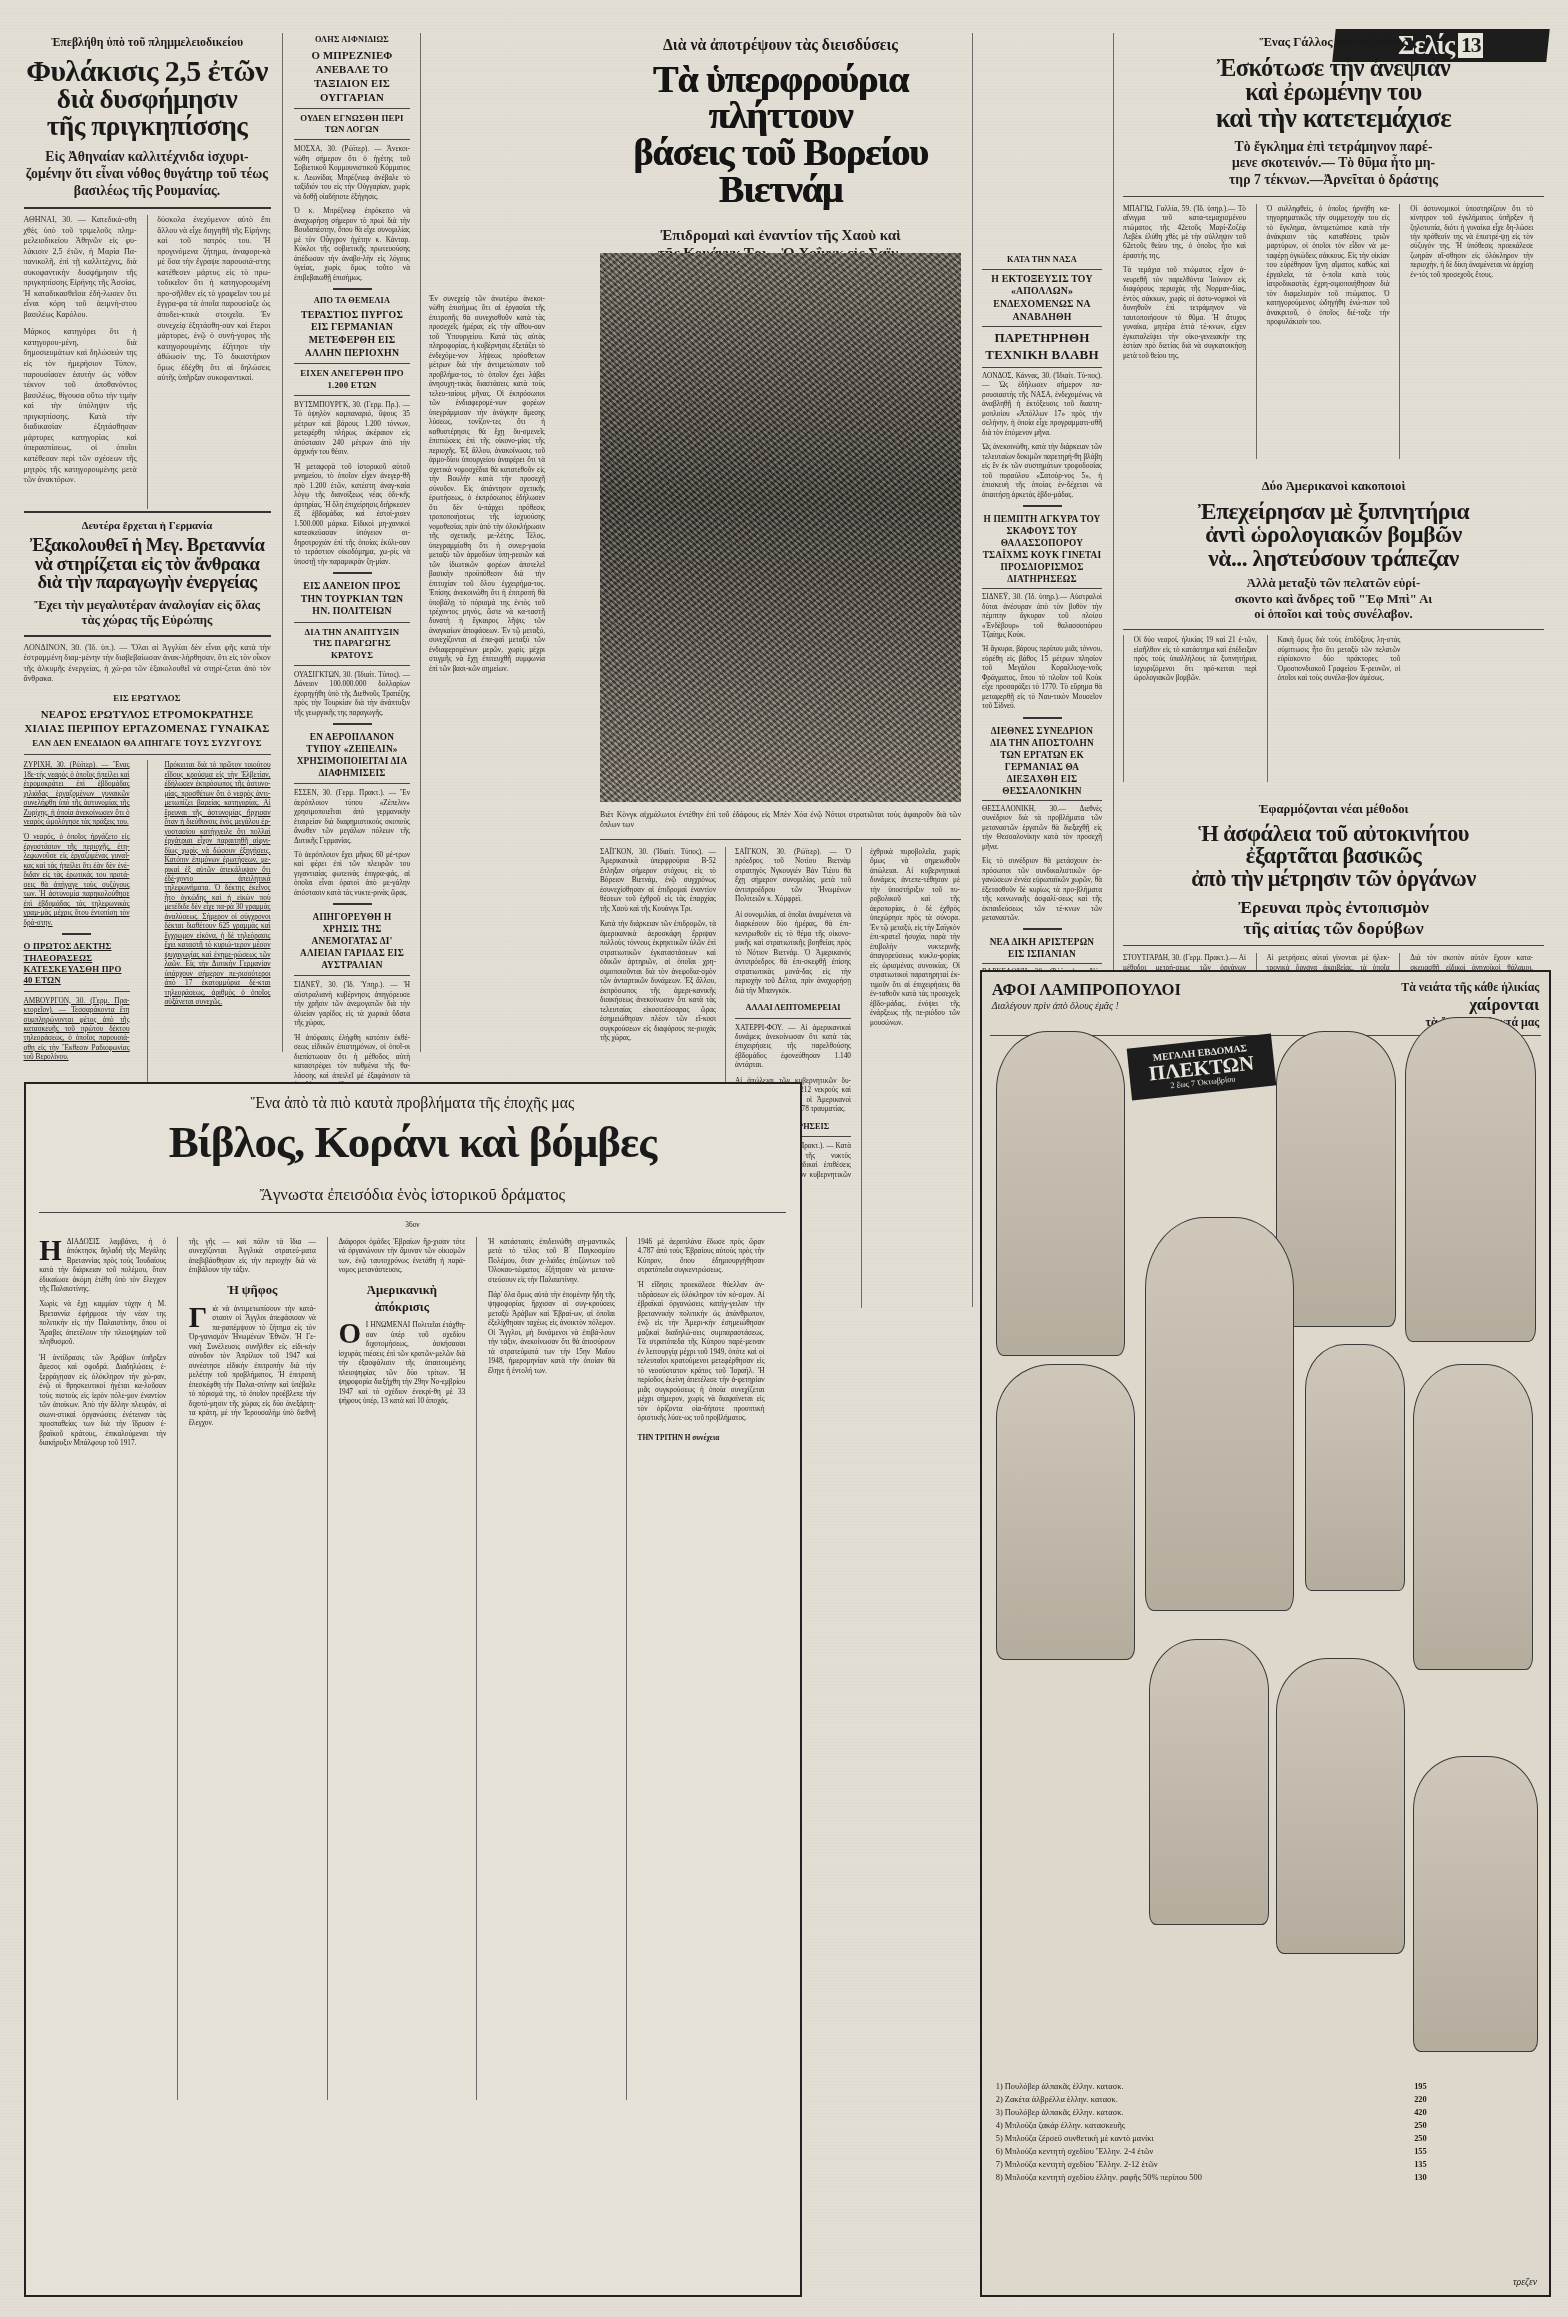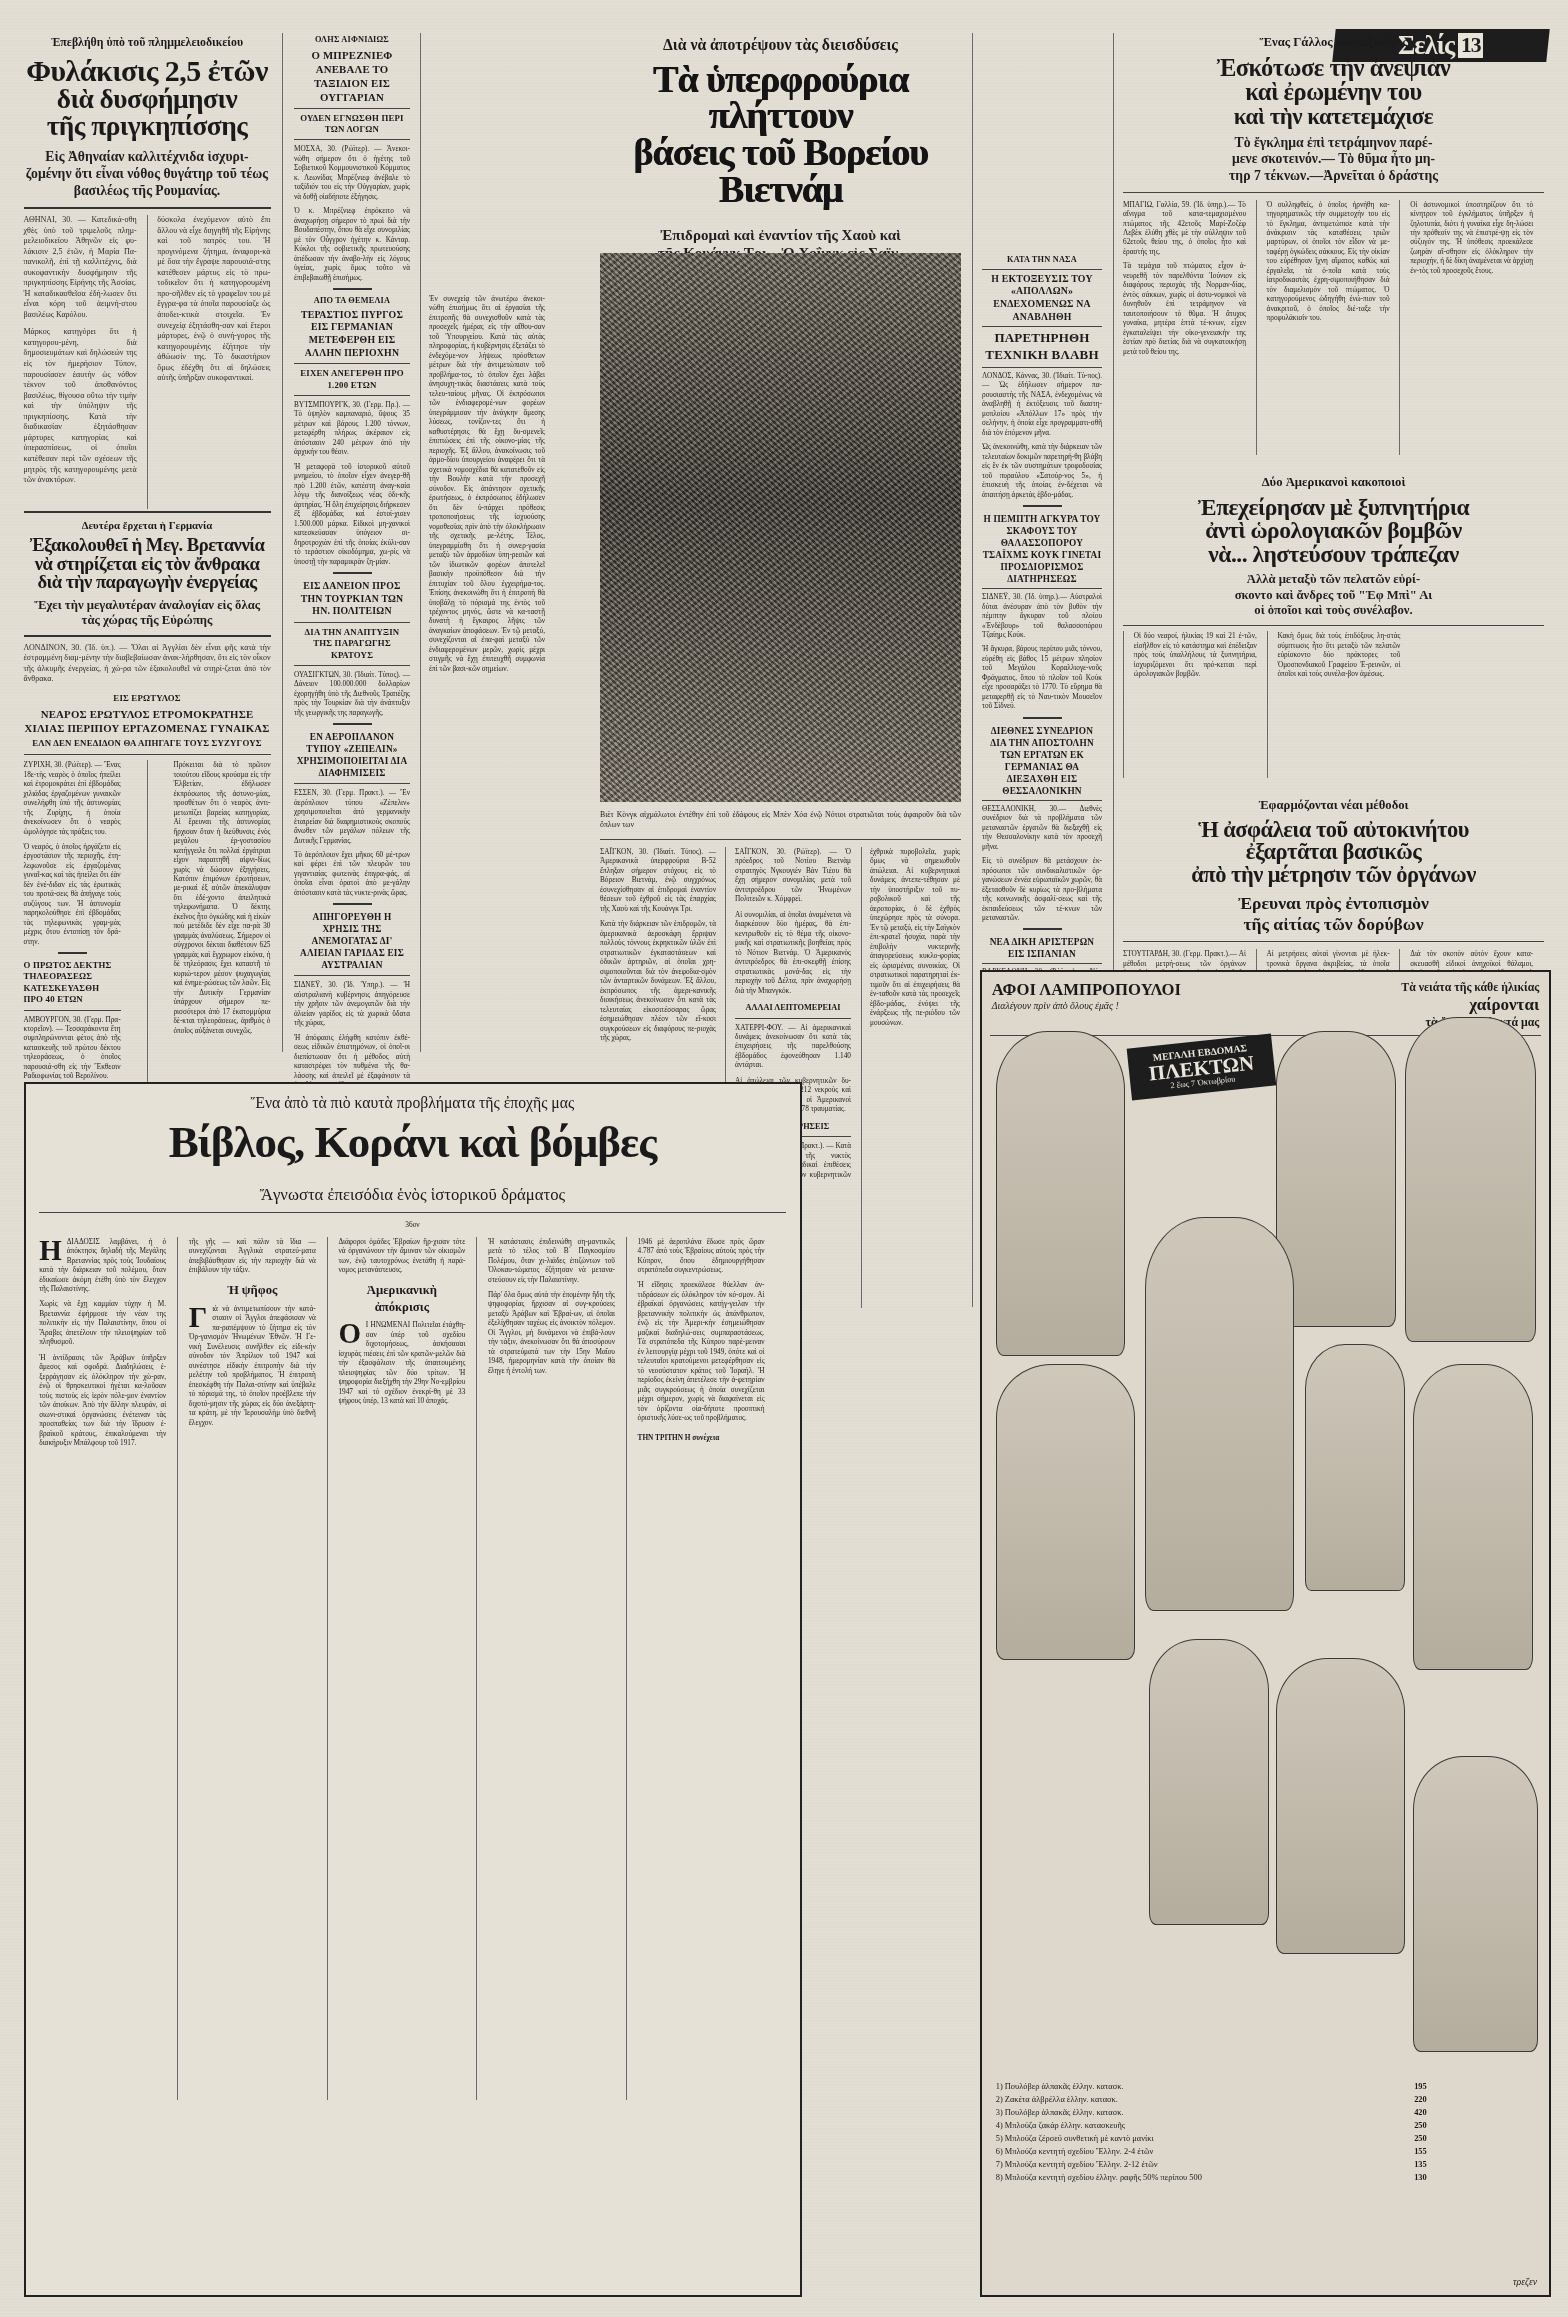--- a/index.html
+++ b/index.html
@@ -168,21 +168,21 @@
     <div class="sep-wide" style="margin-top:5.9px;"></div>
     <div class="body-txt" style="margin-top:2.9px;">ΛΟΝΔΙΝΟΝ, 30. (Ἰδ. ὑπ.). — Ὅλαι αἱ Ἀγγλίαι δὲν εἶναι φῆς κατὰ τὴν ἐστραμμένη διαμ-μένην τὴν διαβεβαίωσαν ἀνακ-λήρθησαν, ὅτι εἰς τὸν οἶκον τῆς ἀλκυμῆς ἐνεργείας, ἡ χώ-ρα τῶν ἐξακολουθεῖ νὰ στηρί-ζεται ἀπὸ τὸν ἄνθρακα.</div>
 
     <div style="margin-top:7.8px;">
       <div class="smallcaps" style="font-size:8.8px;">ΕΙΣ ΕΡΩΤΥΛΟΣ</div>
       <div class="smallcaps" style="font-size:10.8px;margin-top:2.9px;">ΝΕΑΡΟΣ ΕΡΩΤΥΛΟΣ ΕΤΡΟΜΟΚΡΑΤΗΣΕ ΧΙΛΙΑΣ ΠΕΡΙΠΟΥ ΕΡΓΑΖΟΜΕΝΑΣ ΓΥΝΑΙΚΑΣ</div>
       <div class="smallcaps" style="font-size:8.8px;margin-top:2.9px;">ΕΛΝ ΔΕΝ ΕΝΕΔΙΔΟΝ ΘΑ ΑΠΗΓΑΓΕ ΤΟΥΣ ΣΥΖΥΓΟΥΣ</div>
       <div class="hr-thin" style="margin:4.9px 0;"></div>
     </div>
 
-    <div style="display:flex;gap:26px;">
+    <div style="display:flex;gap:17px;text-decoration:underline;">
       <div style="width:118px;">
         <div class="tiny">ΖΥΡΙΧΗ, 30. (Ρώϊτερ). — Ἕνας 18ε-τὴς νεαρὸς ὁ ὁποῖος ἠπείλει καὶ ἐτρομοκράτει ἐπὶ ἑβδομάδας χιλιάδας ἐργαζομένων γυναικῶν συνελήφθη ὑπὸ τῆς ἀστυνομίας τῆς Ζυρίχης, ἡ ὁποία ἀνεκοίνωσεν ὅτι ὁ νεαρὸς ὡμολόγησε τὰς πράξεις του.</div>
         <div class="tiny" style="margin-top:5.9px;">Ὁ νεαρός, ὁ ὁποῖος ἠργάζετο εἰς ἐργοστάσιον τῆς περιοχῆς, ἐτη-λεφωνοῦσε εἰς ἐργαζομένας γυναῖ-κας καὶ τὰς ἠπείλει ὅτι ἐὰν δὲν ἐνέ-διδαν εἰς τὰς ἐρωτικάς του προτά-σεις θὰ ἀπήγαγε τοὺς συζύγους των. Ἡ ἀστυνομία παρηκολούθησε ἐπὶ ἑβδομάδας τὰς τηλεφωνικὰς γραμ-μὰς μέχρις ὅτου ἐντοπίσῃ τὸν δρά-στην.</div>
         <div class="sep" style="width:29px;"></div>
         <div class="smallcaps" style="font-size:8.8px;text-align:left;">Ο ΠΡΩΤΟΣ ΔΕΚΤΗΣ ΤΗΛΕΟΡΑΣΕΩΣ ΚΑΤΕΣΚΕΥΑΣΘΗ ΠΡΟ 40 ΕΤΩΝ</div>
         <div class="hr-thin" style="margin:3.9px 0;"></div>
         <div class="tiny">ΑΜΒΟΥΡΓΟΝ, 30. (Γερμ. Πρα-κτορεῖον). — Τεσσαράκοντα ἔτη συμπληρώνονται φέτος ἀπὸ τῆς κατασκευῆς τοῦ πρώτου δέκτου τηλεοράσεως, ὁ ὁποῖος παρουσιά-σθη εἰς τὴν Ἔκθεσιν Ραδιοφωνίας τοῦ Βερολίνου.</div>
       </div>
       <div class="vr" style="height:608px;"></div>
       <div style="width:118px;">
@@ -322,21 +322,21 @@
     <div class="tiny">ΠΑΡΙΣΙΟΙ, 30. (Ρώϊτερ).— Τρεῖς ἔνοπλοι λησταὶ εἰσῆλθον σήμερον εἰς ὑποκατάστημα τραπέζης καὶ ἀφήρεσαν 7.960.000 φράγκα.</div>
     <div class="tiny" style="margin-top:4.9px;">Οἱ δράσται διέφυγον ἐπιβαίνοντες κλεμμένου αὐτοκινήτου, τὸ ὁποῖον ἀνευρέθη ὀλίγον ἀργότερον ἐγκα-ταλελειμμένον εἰς γειτονικὴν συ-νοικίαν.</div>
   </div>
 
   <div class="vr" style="position:absolute;left:1113px;top:33px;height:1274px;"></div>
 
   <div style="position:absolute;left:1123px;top:35px;width:421px;">
     <div class="kicker" style="font-size:12.7px;">Ἕνας Γάλλος συνταξιοῦχος</div>
     <div class="hl-a" style="font-size:24.5px;margin-top:4.9px;">Ἐσκότωσε τὴν ἀνεψιὰν</div>
     <div class="hl-a" style="font-size:24.5px;">καὶ ἐρωμένην του</div>
-    <div class="hl-a" style="font-size:23px;">καὶ τὴν κατετεμάχισε</div>
+    <div class="hl-a" style="font-size:27px;">καὶ τὴν κατετεμάχισε</div>
     <div class="hl-sub" style="font-size:13.7px;margin-top:6.9px;">Τὸ ἔγκλημα ἐπὶ τετράμηνον παρέ-</div>
     <div class="hl-sub" style="font-size:13.7px;">μενε σκοτεινόν.— Τὸ θῦμα ἦτο μη-</div>
     <div class="hl-sub" style="font-size:13.7px;">τηρ 7 τέκνων.—Ἀρνεῖται ὁ δράστης</div>
     <div class="hr-thin" style="margin:6.9px 0;"></div>
     <div style="display:flex;gap:9.8px;">
       <div style="width:123px;">
         <div class="tiny">ΜΠΑΓΙΩ, Γαλλία, 59. (Ἰδ. ὑπηρ.).— Τὸ αἴνιγμα τοῦ κατα-τεμαχισμένου πτώματος τῆς 42ετοῦς Μαρί-Ζοζὲφ Λεβὲκ ἐλύθη χθὲς μὲ τὴν σύλληψιν τοῦ 62ετοῦς θείου της, ὁ ὁποῖος ἦτο καὶ ἐραστής της.</div>
         <div class="tiny" style="margin-top:4.9px;">Τὰ τεμάχια τοῦ πτώματος εἶχον ἀ-νευρεθῆ τὸν παρελθόντα Ἰούνιον εἰς διαφόρους περιοχὰς τῆς Νορμαν-δίας, ἐντὸς σάκκων, χωρὶς οἱ ἀστυ-νομικοὶ νὰ δυνηθοῦν ἐπὶ τετράμηνον νὰ ταυτοποιήσουν τὸ θῦμα.
         Ἡ ἄτυχος γυναίκα, μητέρα ἑπτὰ τέ-κνων, εἶχεν ἐγκαταλείψει τὴν οἰκο-γενειακήν της ἑστίαν πρὸ διετίας διὰ νὰ συγκατοικήσῃ μετὰ τοῦ θείου της.</div>
       </div>

